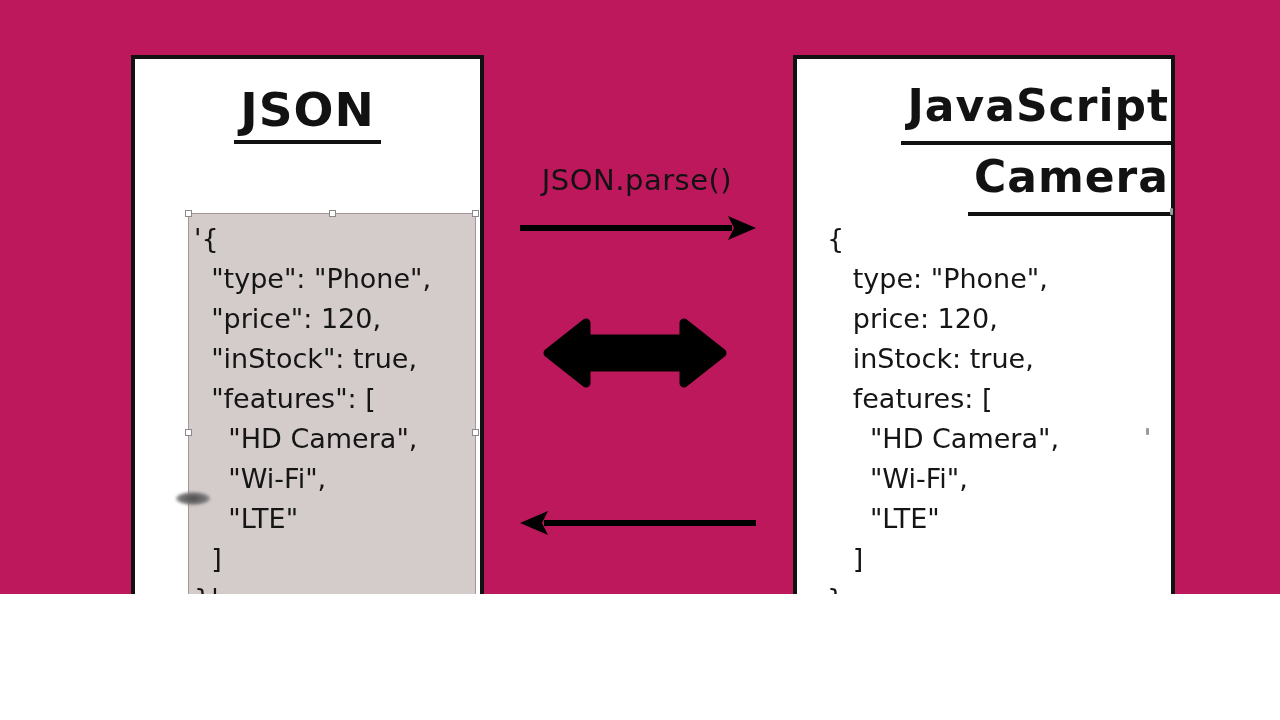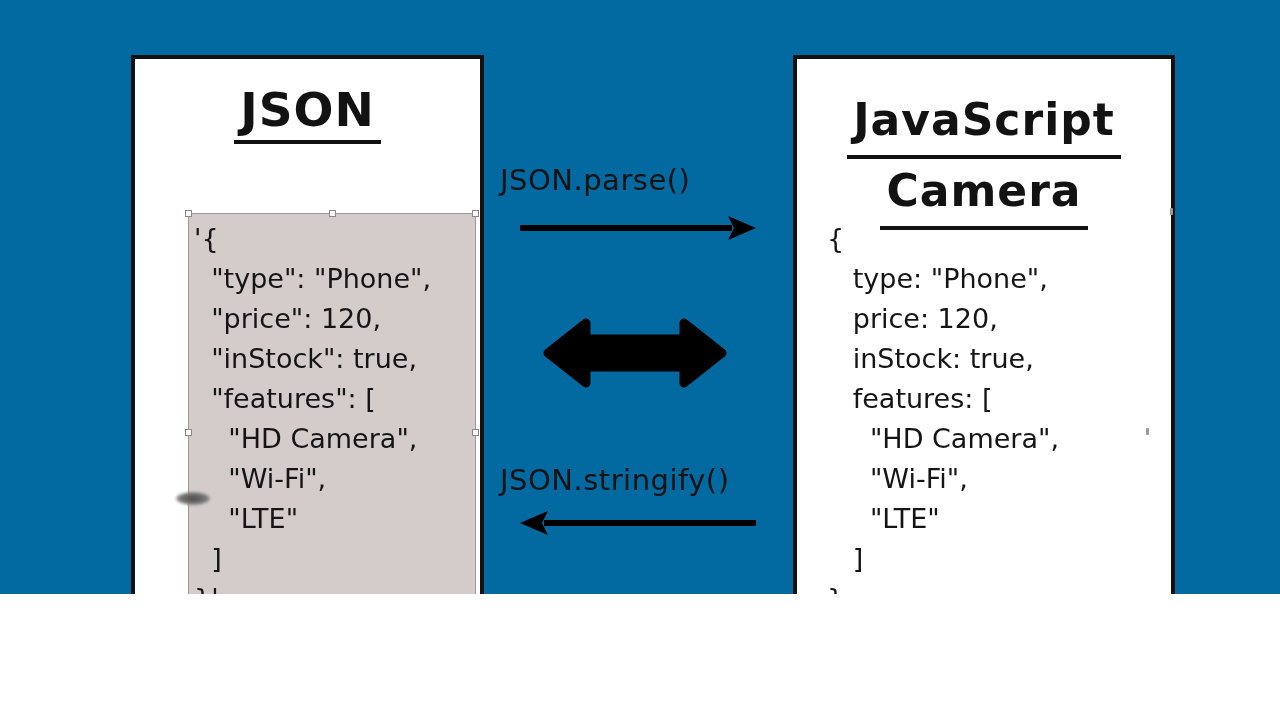--- a/index.html
+++ b/index.html
@@ -1,41 +1,41 @@
 <!DOCTYPE html>
 <html><head>
 <meta charset="utf-8">
 <style>
   html,body{margin:0;padding:0;background:#ffffff;}
   #canvas{
-    position:relative;width:1280px;height:594px;background:#0369a1;overflow:hidden;
+    position:relative;width:1280px;height:594px;background:#be185d;overflow:hidden;
     font-family:"DejaVu Sans","Liberation Sans",sans-serif;color:#121212;
   }
   .panel{position:absolute;background:#ffffff;border:4px solid #111;box-sizing:border-box;}
   #json-panel{left:131px;top:55px;width:353px;height:628px;}
   #js-panel{left:793px;top:55px;width:382px;height:628px;}
   .panel-title{position:absolute;text-align:center;font-weight:bold;letter-spacing:1px;}
   #json-title{left:131px;top:82px;width:353px;font-size:47px;}
-  #js-title{left:793px;top:88px;width:382px;font-size:44px;line-height:64px;}
+  #js-title{left:793px;top:74px;width:382px;font-size:44px;line-height:64px;text-align:right;}
   .u{display:inline-block;border-bottom:4px solid #111;padding:0 6px 3px 6px;}
   #gray-textbox{
     position:absolute;left:188px;top:213px;width:288px;height:437px;
     border:1px solid rgba(120,110,105,.55);box-sizing:border-box;
   }
   .handle{
     position:absolute;width:7px;height:7px;background:#fff;border:1px solid #8a8a8a;
     box-sizing:border-box;z-index:5;
   }
   .code{
     position:absolute;margin:0;white-space:pre;font-family:"DejaVu Sans","Liberation Sans",sans-serif;
     font-size:27px;line-height:40px;color:#151515;
   }
   #json-code{left:194px;top:219px;z-index:3;}
   #js-code{left:827px;top:219px;}
-  .method-label{position:absolute;text-align:left;font-size:29px;letter-spacing:.5px;}
+  .method-label{position:absolute;text-align:center;font-size:29px;letter-spacing:.5px;}
   #parse-label{left:500px;top:163px;width:274px;}
   #stringify-label{left:500px;top:463px;width:294px;}
   .arrow-svg{position:absolute;overflow:visible;}
   #smudge{
     position:absolute;left:176px;top:492px;width:34px;height:13px;border-radius:50%;
     background:radial-gradient(ellipse at center,#4a4a4a 0%,#777 55%,rgba(150,150,150,0) 100%);
     filter:blur(1.5px);z-index:6;
   }
   .speck{position:absolute;width:3px;height:7px;background:#9a9a9a;border-radius:1px;}
 </style>
@@ -76,21 +76,20 @@
 
   <svg class="arrow-svg" style="left:516px;top:214px;" width="244" height="28" viewBox="0 0 244 28">
     <line x1="4" y1="14" x2="216" y2="14" stroke="#000" stroke-width="6"></line>
     <polygon points="212,2 240,14 212,26 218,14" fill="#000"></polygon>
   </svg>
 
   <svg class="arrow-svg" style="left:540px;top:317px;" width="190" height="72" viewBox="0 0 190 72">
     <polygon points="8,36 46,6 46,22 144,22 144,6 182,36 144,66 144,50 46,50 46,66" fill="#000" stroke="#000" stroke-width="9" stroke-linejoin="round"></polygon>
   </svg>
 
-  <div id="stringify-label" class="method-label">JSON.stringify()</div>
 
   <svg class="arrow-svg" style="left:516px;top:509px;" width="244" height="28" viewBox="0 0 244 28">
     <line x1="240" y1="14" x2="28" y2="14" stroke="#000" stroke-width="6"></line>
     <polygon points="32,2 4,14 32,26 26,14" fill="#000"></polygon>
   </svg>
 
   <div id="js-panel" class="panel"></div>
   <div id="js-title" class="panel-title">
     <span class="u">JavaScript</span><br>
     <span class="u">Camera</span>

